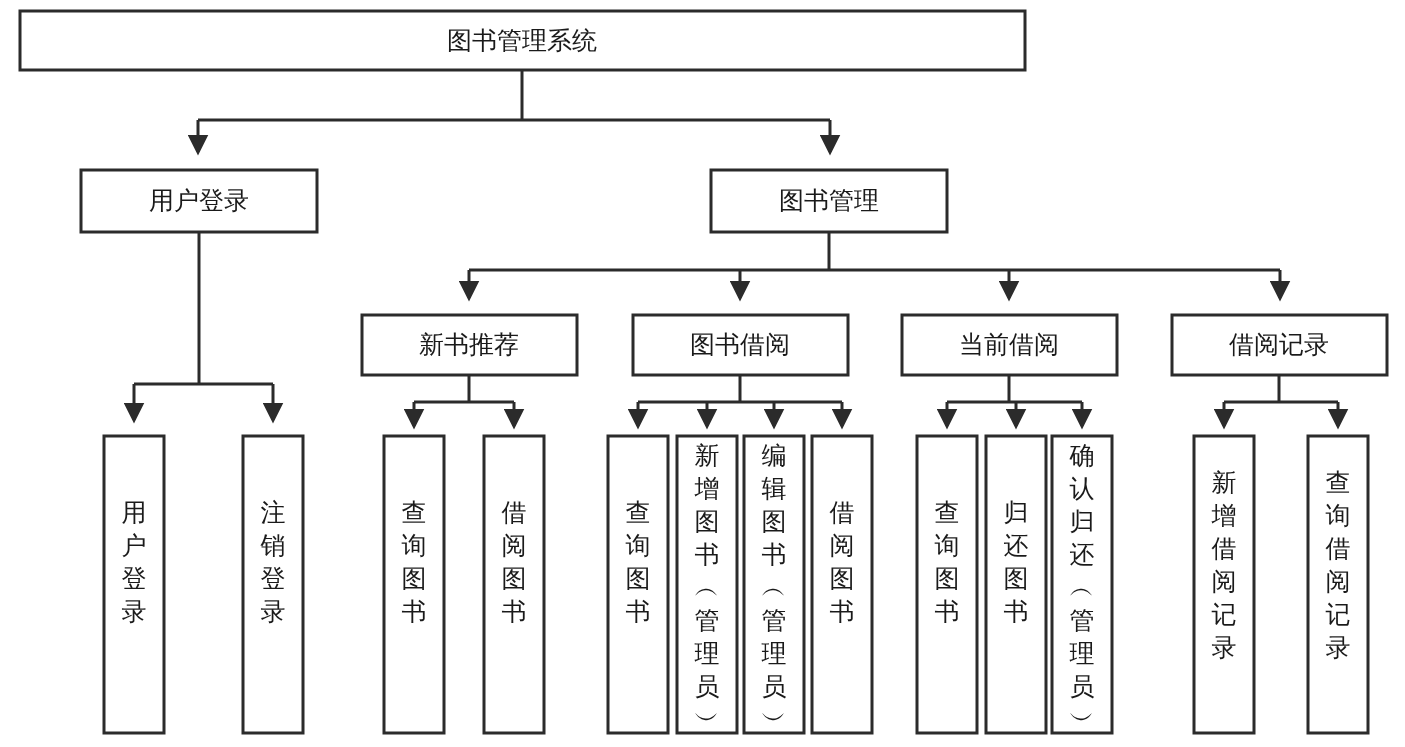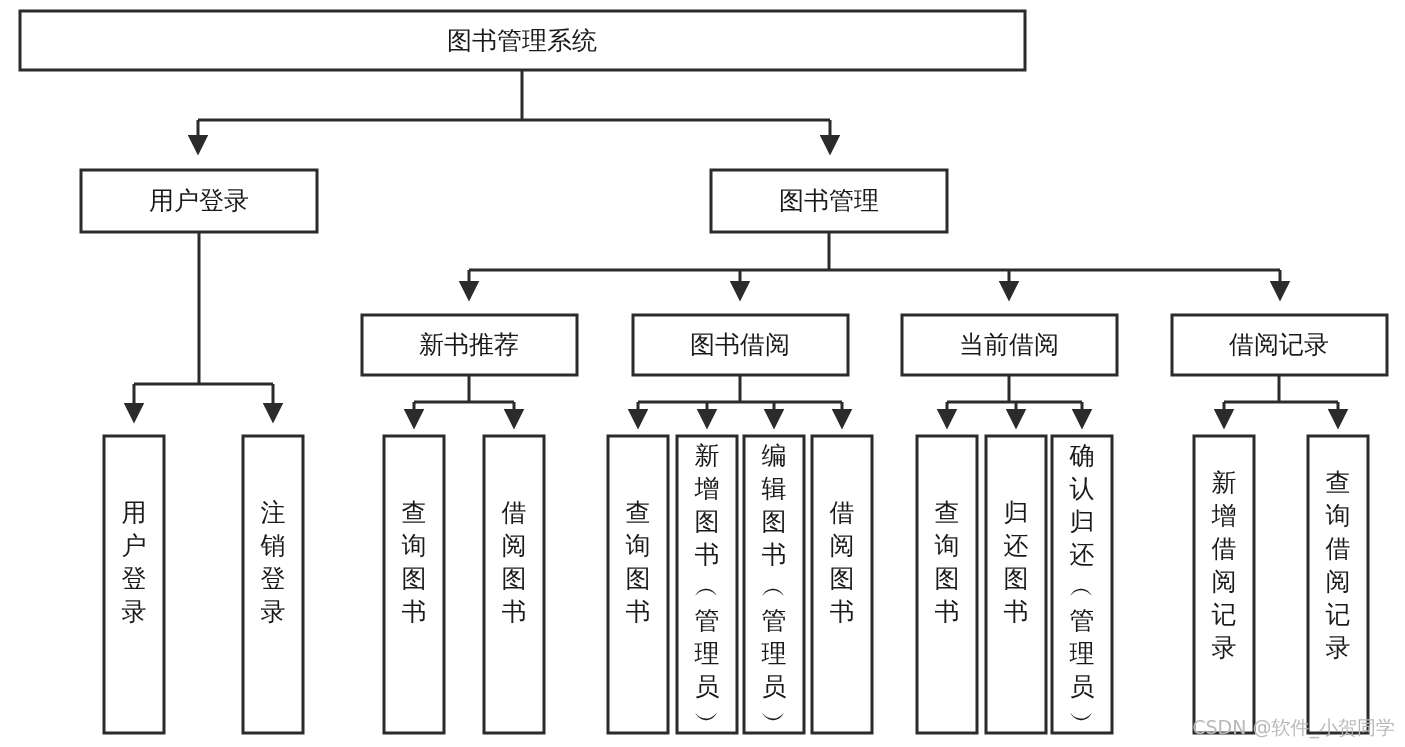--- a/index.html
+++ b/index.html
@@ -217,14 +217,13 @@
       <rect class="node-rect" x="1194" y="436" width="60" height="297"></rect>
       <text class="leaf-label" x="1224" y="491"><tspan x="1224" y="491">新</tspan><tspan x="1224" y="524">增</tspan><tspan x="1224" y="557">借</tspan><tspan x="1224" y="590">阅</tspan><tspan x="1224" y="623">记</tspan><tspan x="1224" y="656">录</tspan></text>
     </g>
     <g>
       <rect class="node-rect" x="1308" y="436" width="60" height="297"></rect>
       <text class="leaf-label" x="1338" y="491"><tspan x="1338" y="491">查</tspan><tspan x="1338" y="524">询</tspan><tspan x="1338" y="557">借</tspan><tspan x="1338" y="590">阅</tspan><tspan x="1338" y="623">记</tspan><tspan x="1338" y="656">录</tspan></text>
     </g>
 
   </svg>
 
-  <div class="watermark">CSDN @软件_小贺同学</div>
 </div>
 
 </body></html>

